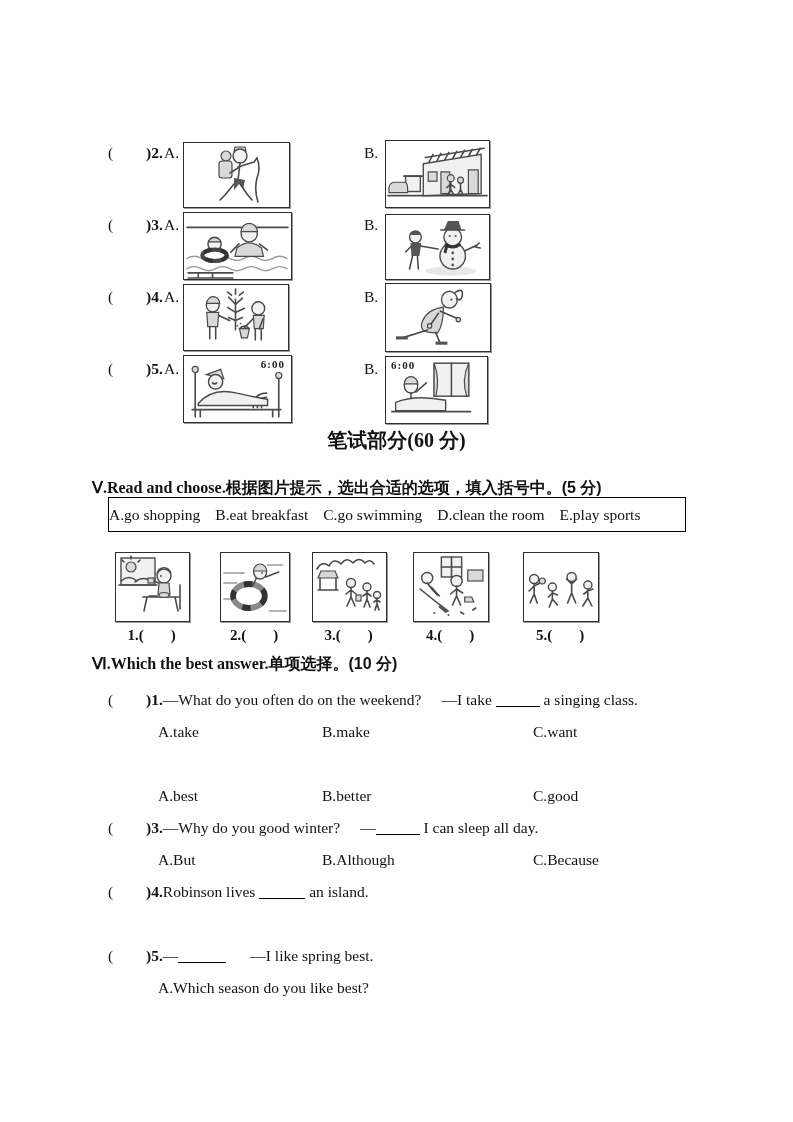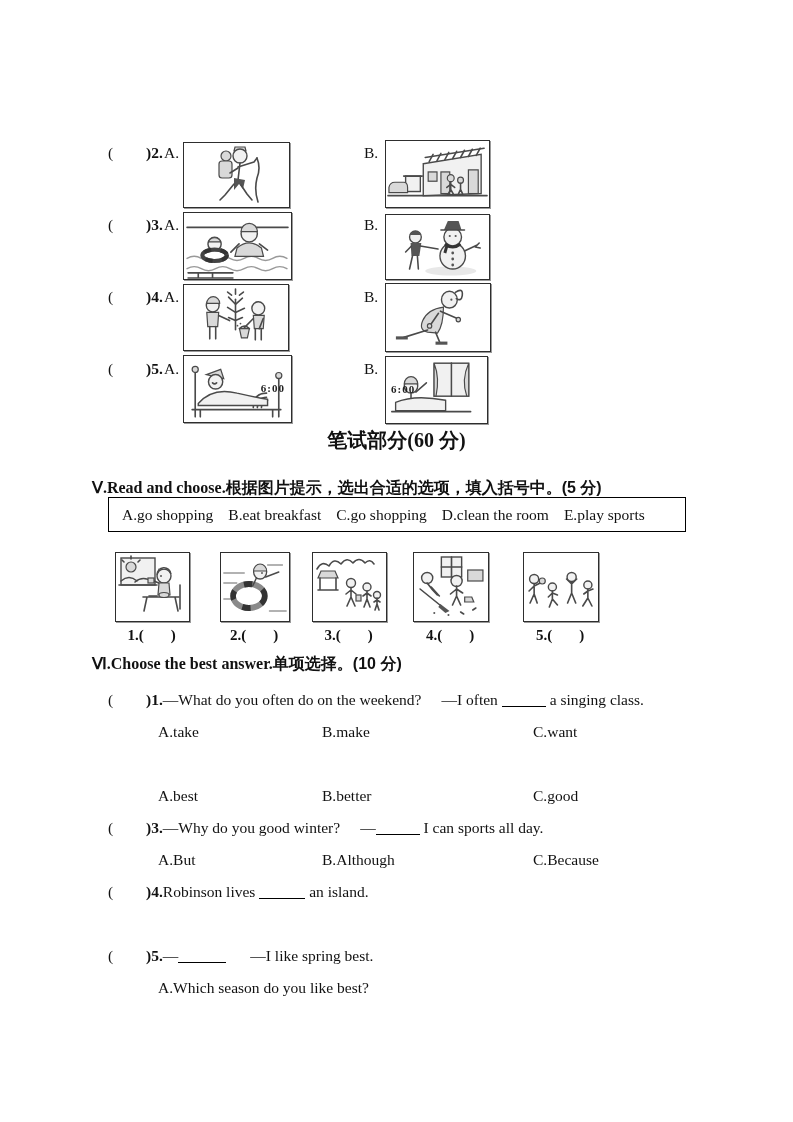--- a/index.html
+++ b/index.html
@@ -2,32 +2,32 @@
 <html><head>
 <meta charset="utf-8">
 <style>
   html,body{margin:0;padding:0;background:#fff;}
   .page{position:relative;width:793px;height:1122px;background:#ffffff;overflow:hidden;
         font-family:"Liberation Serif",serif;color:#111;font-size:15.5px;}
   .la{position:absolute;top:0;white-space:nowrap;}
   .lrow{position:absolute;left:0;width:100%;height:20px;}
   .pic{position:absolute;margin:0;background:#fff;border:1.5px solid #2e2e2e;box-shadow:1px 1px 0 #9a9a9a;}
   .pic svg{display:block;width:100%;height:100%;}
-  .clock{position:absolute;font-size:11px;letter-spacing:1px;color:#222;font-weight:bold;margin-top:24px;}
+  .clock{position:absolute;font-size:11px;letter-spacing:1px;color:#222;font-weight:bold;}
   .s{stroke:#4a4a4a;stroke-width:1.6;fill:none;stroke-linecap:round;stroke-linejoin:round;}
   .sl{stroke:#999;stroke-width:1.4;fill:none;stroke-linecap:round;}
   .f{fill:#d9d9d9;stroke:#4a4a4a;stroke-width:1.2;}
   .fl{fill:#f1f1f1;stroke:#4a4a4a;stroke-width:1.4;}
   .fd{fill:#555;stroke:none;}
   .wtitle{position:absolute;left:0;right:0;top:427px;text-align:center;font-size:20px;font-weight:bold;}
   .sechead{position:absolute;left:92px;white-space:nowrap;}
   .sechead .en{font-weight:bold;font-size:16px;}
   .sechead .zh{font-weight:bold;font-size:16px;font-family:"Liberation Sans",sans-serif;}
   .obox{position:absolute;left:108px;top:497px;width:578px;height:35px;border:1.5px solid #000;
-        display:flex;align-items:center;gap:15px;padding-left:13px;box-sizing:border-box;}
+        display:flex;align-items:center;gap:15px;box-sizing:border-box;}
   .obox span{white-space:nowrap;}
   .plabel{position:absolute;top:627px;text-align:center;font-weight:bold;font-size:15px;white-space:nowrap;}
   .lsp{display:inline-block;width:27px;}
   .qline{position:absolute;left:108px;white-space:nowrap;}
   .op{display:inline-block;width:38px;}
   .qn{font-weight:bold;}
   .hgap{display:inline-block;}
   .blank{display:inline-block;border-bottom:1.2px solid #000;height:13px;vertical-align:-2px;}
   .optrow{position:absolute;left:108px;width:640px;height:20px;}
   .optrow span{position:absolute;top:0;white-space:nowrap;}
@@ -203,21 +203,21 @@
 
   <div class="wtitle">笔试部分(60 分)</div>
 
   <div class="sechead" style="top:478px">
     <span class="en">Ⅴ.Read and choose.</span><span class="zh">根据图片提示，选出合适的选项，填入括号中。(5 分)</span>
   </div>
 
   <div class="obox">
     <span>A.go shopping</span>
     <span>B.eat breakfast</span>
-    <span>C.go shopping</span>
+    <span>C.go swimming</span>
     <span>D.clean the room</span>
     <span>E.play sports</span>
   </div>
 
   <figure class="pic" style="left:115px;top:552px;width:73px;height:68px" aria-label="girl-eating-breakfast-by-window">
     <svg viewBox="0 0 73 68" preserveAspectRatio="none">
       <rect class="fl" x="5" y="5" width="34" height="27"></rect>
         <circle class="f" cx="15" cy="14" r="5"></circle>
       <path class="s" d="M15 6 v-3 M8 9 l-2 -2 M22 9 l2 -2"></path>
       <path class="s" d="M5 28 q8 -7 16 0 M19 29 q8 -7 18 0"></path>
@@ -292,43 +292,43 @@
     </svg>
   </figure>
 
   <div class="plabel" style="left:111px;width:81px"><span>1.(</span><span class="lsp"></span><span>)</span></div>
   <div class="plabel" style="left:216px;width:76px"><span>2.(</span><span class="lsp"></span><span>)</span></div>
   <div class="plabel" style="left:308px;width:81px"><span>3.(</span><span class="lsp"></span><span>)</span></div>
   <div class="plabel" style="left:409px;width:82px"><span>4.(</span><span class="lsp"></span><span>)</span></div>
   <div class="plabel" style="left:519px;width:82px"><span>5.(</span><span class="lsp"></span><span>)</span></div>
 
   <div class="sechead" style="top:654px">
-    <span class="en">Ⅵ.Choose the best answer.</span><span class="zh">单项选择。(10 分)</span>
+    <span class="en">Ⅵ.Which the best answer.</span><span class="zh">单项选择。(10 分)</span>
   </div>
 
   <div class="qline" style="top:691px">
-    <span class="op">(</span><span class="qn">)1.</span><span>—What do you often do on the weekend?</span><span class="hgap" style="width:20px"></span><span>—I often</span>
+    <span class="op">(</span><span class="qn">)1.</span><span>—What do you often do on the weekend?</span><span class="hgap" style="width:20px"></span><span>—I take</span>
     <span class="blank" style="width:44px"></span>
     <span>a singing class.</span>
   </div>
   <div class="optrow" style="top:723px">
     <span class="oA">A.take</span>
     <span class="oB">B.make</span>
     <span class="oC">C.want</span>
   </div>
 
   <div class="optrow" style="top:787px">
     <span class="oA">A.best</span>
     <span class="oB">B.better</span>
     <span class="oC">C.good</span>
   </div>
 
   <div class="qline" style="top:819px">
     <span class="op">(</span><span class="qn">)3.</span><span>—Why do you good winter?</span><span class="hgap" style="width:20px"></span><span>—</span><span class="blank" style="width:44px"></span>
-    <span>I can sports all day.</span>
+    <span>I can sleep all day.</span>
   </div>
   <div class="optrow" style="top:851px">
     <span class="oA">A.But</span>
     <span class="oB">B.Although</span>
     <span class="oC">C.Because</span>
   </div>
 
   <div class="qline" style="top:883px">
     <span class="op">(</span><span class="qn">)4.</span><span>Robinson lives</span>
     <span class="blank" style="width:46px"></span>

